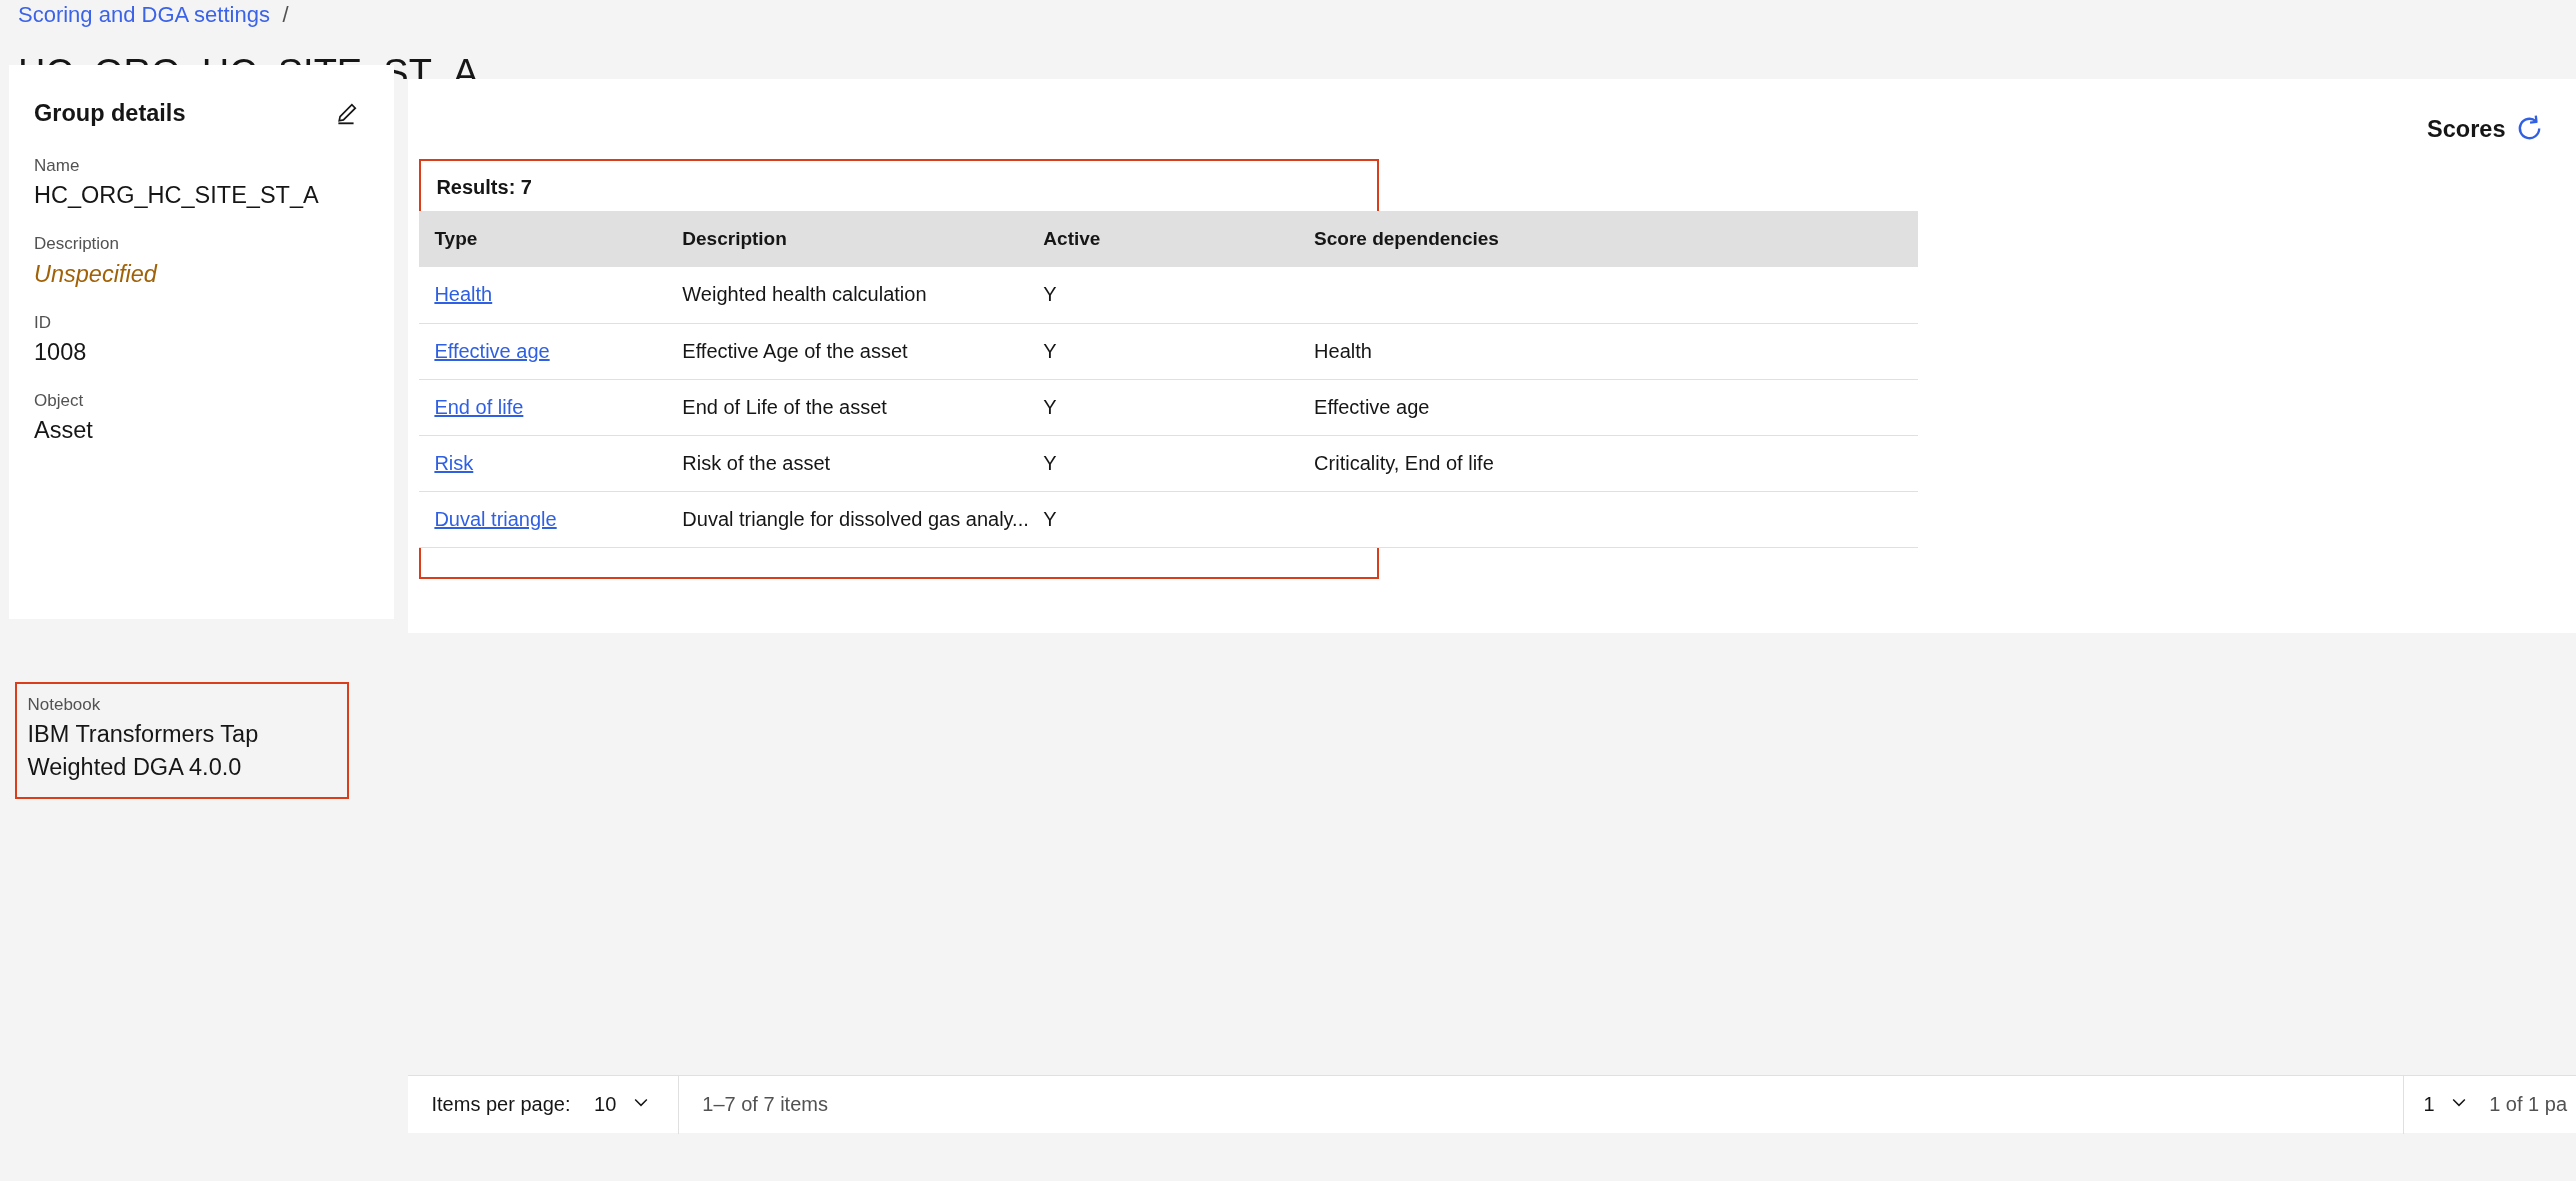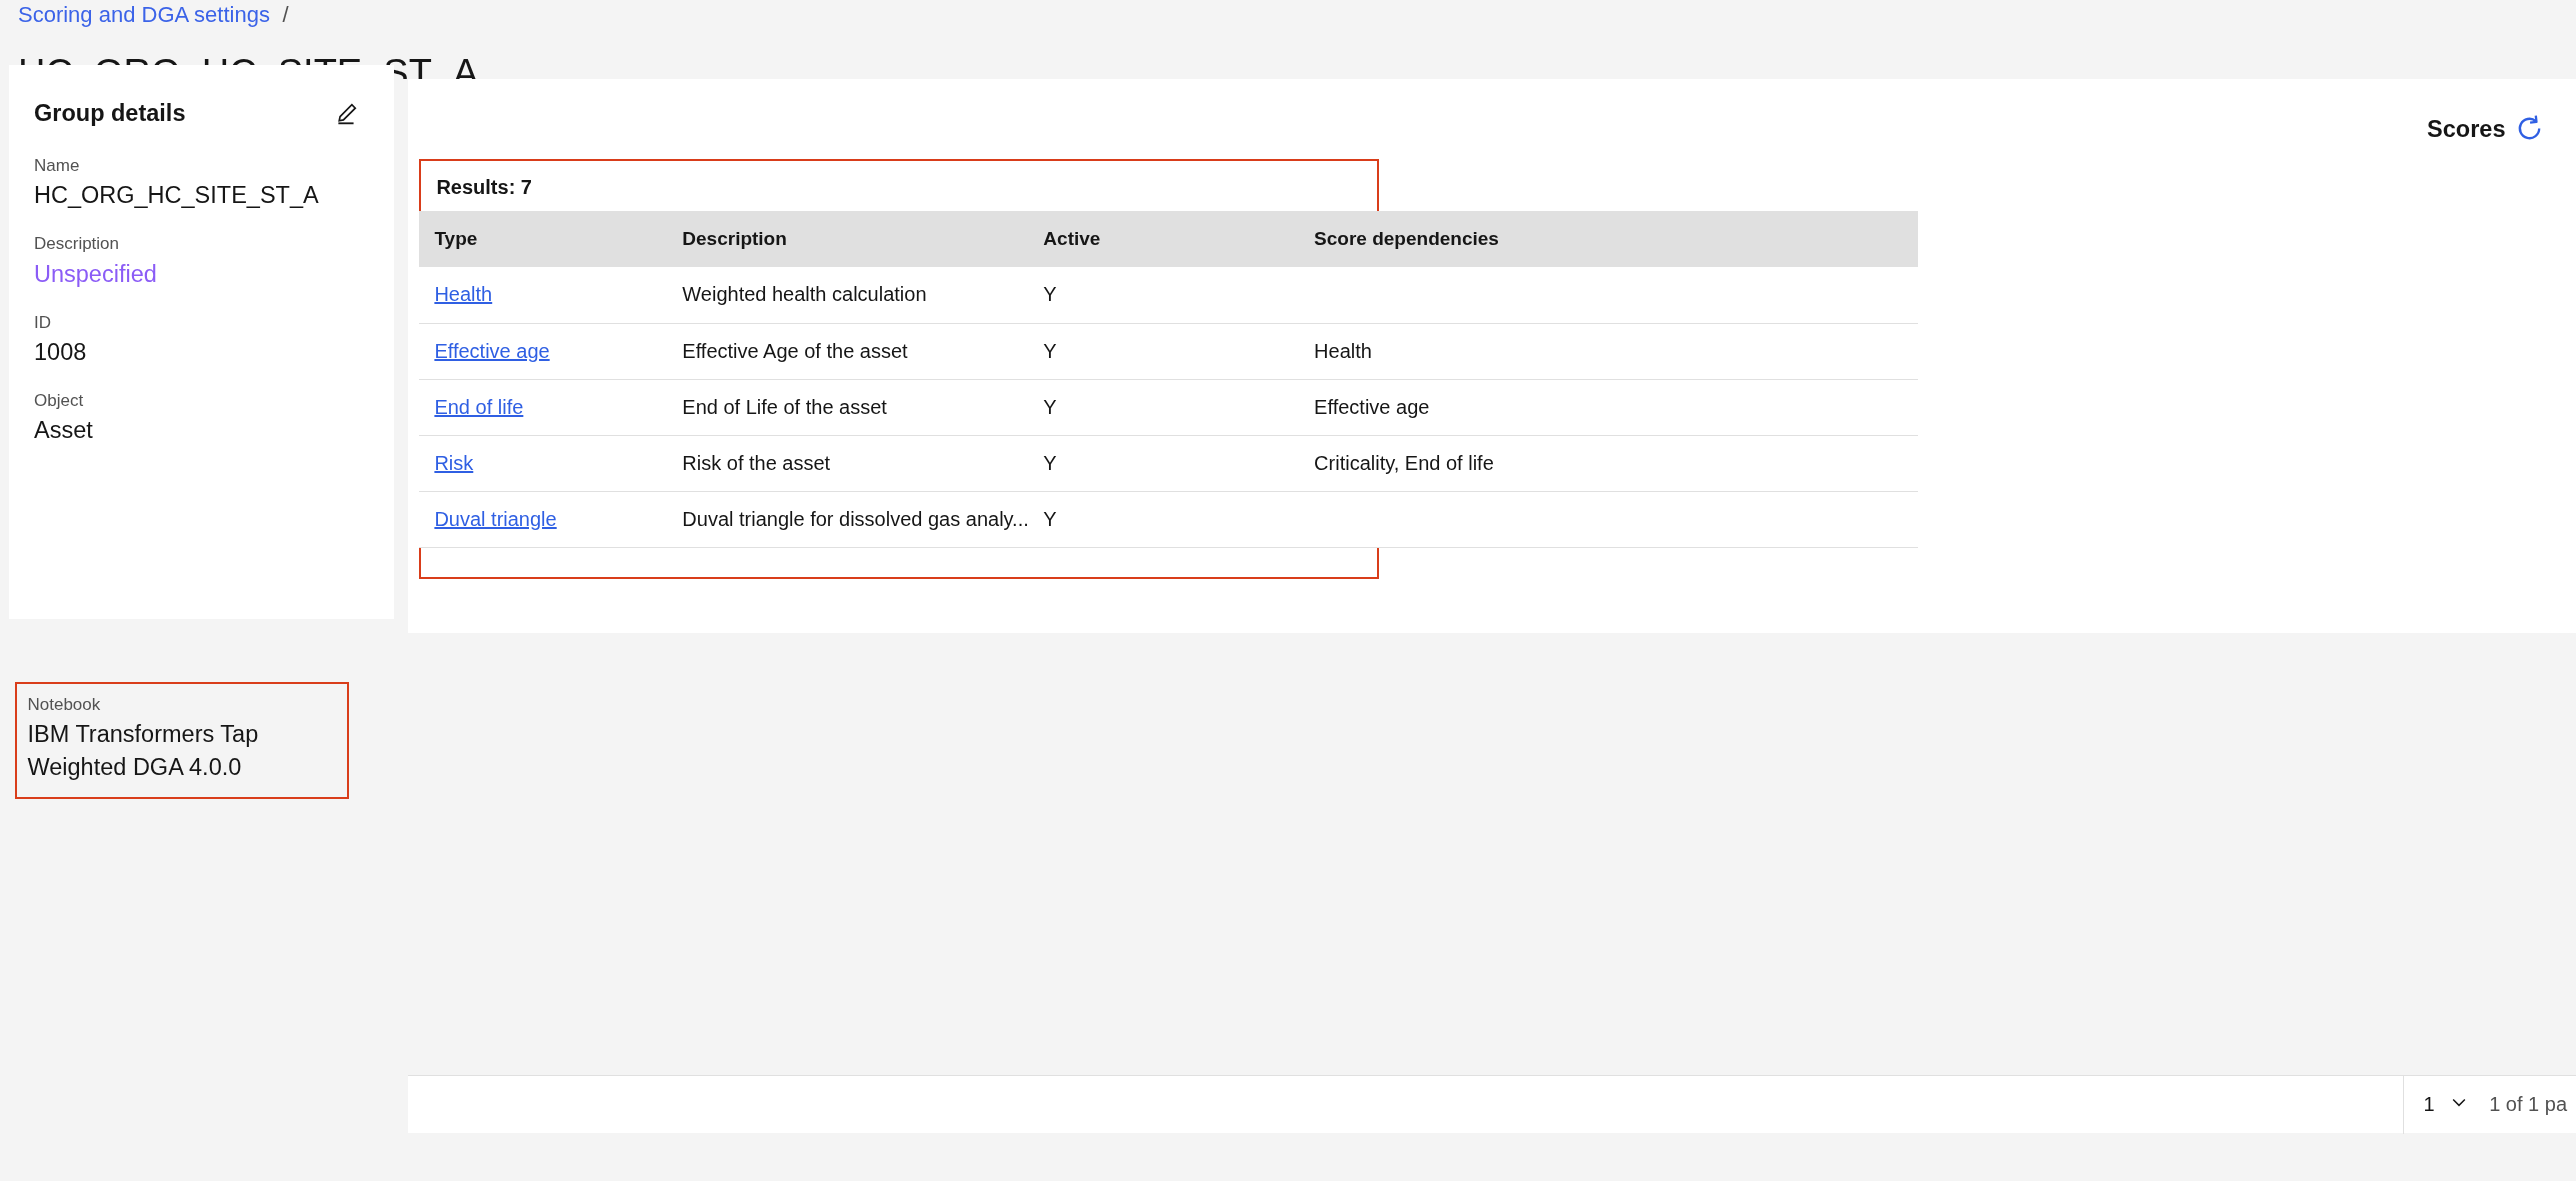--- a/index.html
+++ b/index.html
@@ -45,21 +45,21 @@
   }
   .card-title { font-size: 23.5px; font-weight: 700; color: #161616; }
   .edit-btn {
     width: 42px; height: 42px; display: flex; align-items: center; justify-content: center;
     background: transparent; border: none; cursor: pointer;
   }
 
   .field { padding: 0 25px; margin-top: 20px; }
   .field-label { font-size: 17px; color: #525252; line-height: 23.5px; }
   .field-value { font-size: 23.5px; color: #161616; line-height: 33px; margin-top: 1.8px; }
-  .field-value.italic { color: #8b5cf6; }
+  .field-value.italic { font-style: italic; color: #a16207; }
 
   .field.highlight {
     position: absolute; left: 14.5px; top: 682px;
     width: 334px; padding: 9px 11px 12.6px 11px;
     margin: 0;
     border: 2.7px solid #d93d1a;
   }
 
   
   .right-card {
@@ -269,20 +269,33 @@
       <tr>
         <td class="type"><a>Duval triangle</a></td>
         <td>Duval triangle for dissolved gas analy...</td>
         <td>Y</td>
         <td></td>
       </tr>
     </tbody>
   </table>
 
   <div class="pagination">
+    <div class="pg-left">
+      <span class="pg-label">Items per page:</span>
+      <div class="pg-select">
+        <span>10</span>
+        <span class="chev">
+          <svg width="20" height="20" viewBox="0 0 24 24" fill="none" stroke="#161616" stroke-width="1.8">
+            <polyline points="5,9 12,16 19,9"></polyline>
+          </svg>
+        </span>
+      </div>
+      <div class="pg-divider"></div>
+      <span class="pg-range">1–7 of 7 items</span>
+    </div>
     <div class="pg-right">
       <div class="pg-divider2"></div>
       <div class="pg-pagesel">
         <span>1</span>
         <span class="chev">
           <svg width="20" height="20" viewBox="0 0 24 24" fill="none" stroke="#161616" stroke-width="1.8">
             <polyline points="5,9 12,16 19,9"></polyline>
           </svg>
         </span>
       </div>

